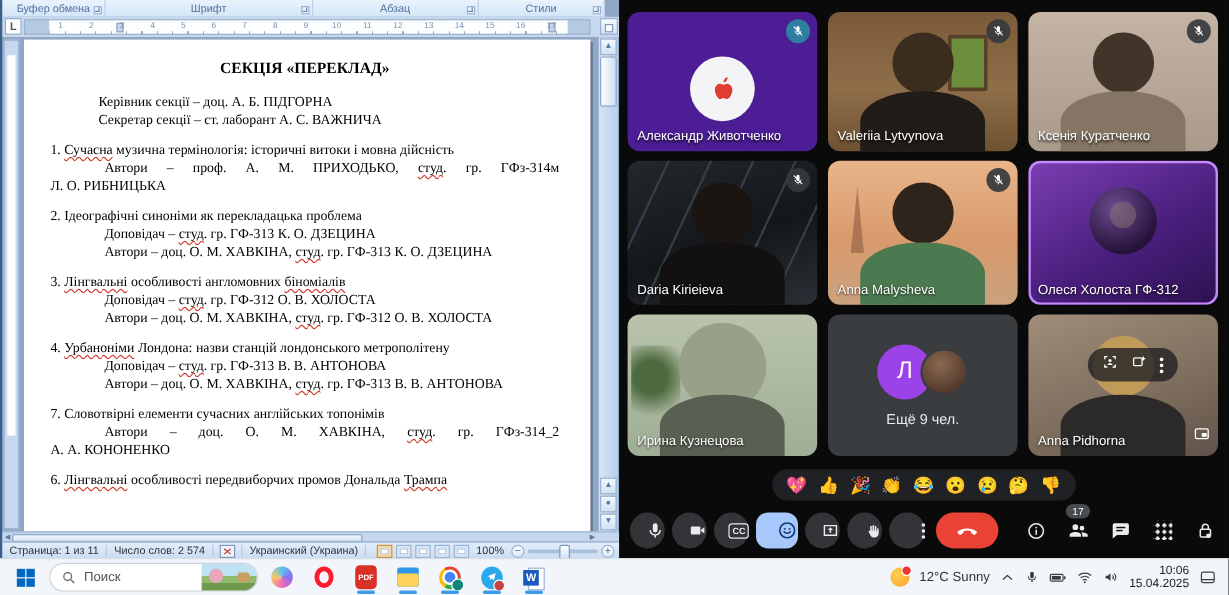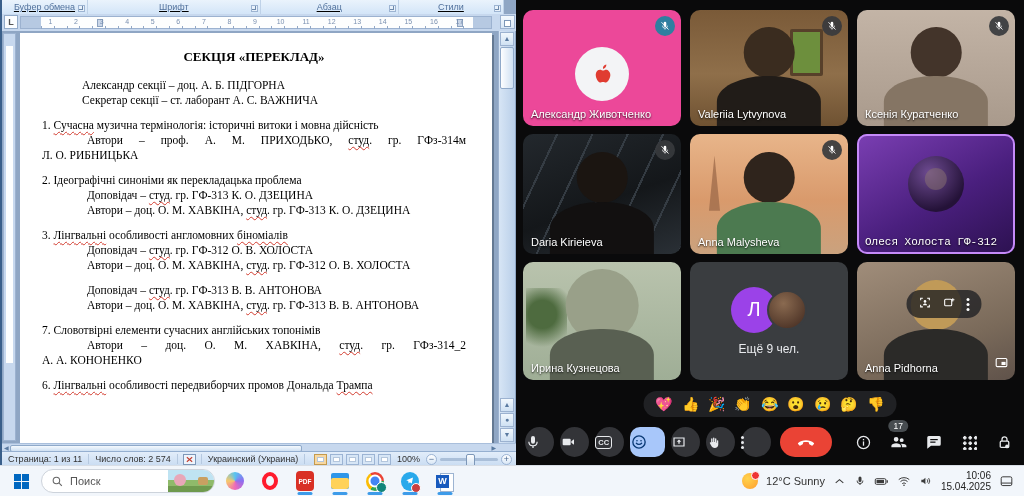--- a/index.html
+++ b/index.html
@@ -1,21 +1,21 @@
 <!DOCTYPE html>
 <html><head>
 <meta charset="utf-8">
 <style>
   html,body{margin:0;padding:0;background:#000;}
   #stage{position:relative;width:1024px;height:496px;overflow:hidden;background:#0a0a0b;
          font-family:"Liberation Sans",sans-serif;-webkit-font-smoothing:antialiased;}
   
   #word{position:absolute;left:0;top:0;width:516px;height:465px;background:#8fa6c4;border-left:2px solid #3a5f8a;box-sizing:border-box;}
   #ribbonStrip{position:absolute;left:0;top:0;right:12px;height:14px;display:flex;
-    background:linear-gradient(#eaf3fc,#d3e5f8);border-bottom:1px solid #aec5e2;text-decoration:underline;}
+    background:linear-gradient(#eaf3fc,#d3e5f8);border-bottom:1px solid #aec5e2;}
   .rgroup{position:relative;display:flex;align-items:center;justify-content:center;
     border-right:1px solid #bfd2e8;color:#51719c;font-size:9px;}
   .rgroup .launch{position:absolute;right:2px;bottom:2px;width:7px;height:7px;border:1px solid #9db4d2;
     background:#e8f1fb;box-sizing:border-box;}
   .rgroup .launch::after{content:"";position:absolute;right:1px;bottom:1px;width:3px;height:3px;
     border-right:1px solid #6d89ab;border-bottom:1px solid #6d89ab;}
   #rulerRow{position:absolute;left:0;top:14px;right:0;height:17px;background:#c7d8ee;}
   .tab-sel{position:absolute;left:2px;top:1px;width:14px;height:14px;background:#fbfdff;border:1px solid #93abc9;
     box-sizing:border-box;font-size:9px;color:#555;display:flex;align-items:center;justify-content:center;font-weight:bold;}
   .hruler{position:absolute;left:18px;top:2px;width:472px;height:13px;background:#b6c9e2;border:1px solid #9cb2d0;box-sizing:border-box;}
@@ -69,35 +69,35 @@
   #tiles{position:absolute;left:7px;top:10px;display:grid;grid-template-columns:158px 158px 158px;
     grid-template-rows:116px 120px 118px;gap:8px 9px;}
   .tile{position:relative;overflow:hidden;border-radius:10px;background:#222;}
   .tile.active{box-shadow:inset 0 0 0 2px #c58af9;}
   .tname{position:absolute;left:8px;bottom:6px;font-size:11px;color:#fff;text-shadow:0 1px 2px rgba(0,0,0,.85);white-space:nowrap;z-index:3;}
   .badge{position:absolute;top:6px;right:6px;width:20px;height:20px;border-radius:50%;
     background:rgba(55,58,61,.92);display:flex;align-items:center;justify-content:center;z-index:3;}
   .badge.blue{background:#2f7fa0;}
   .head{position:absolute;left:50%;top:15%;width:32%;aspect-ratio:1/1;border-radius:50%;transform:translateX(-50%);z-index:1;}
   .bodyp{position:absolute;left:50%;bottom:-3%;width:66%;height:46%;border-radius:48% 48% 0 0;transform:translateX(-50%);z-index:1;}
-  .t1{background:#ec4899;text-align:right;}
+  .t1{background:#4c1d95;text-align:right;}
   .avatar-circle{position:absolute;left:50%;top:32%;width:54px;height:54px;border-radius:50%;background:#f3f4f6;
     transform:translateX(-50%);display:flex;align-items:center;justify-content:center;}
   .t2{background:linear-gradient(180deg,#7a5a38 0%,#8f6f4a 55%,#6f5232 100%);}
   .t2::before{content:"";position:absolute;right:16%;top:16%;width:17%;height:36%;background:#6d8f3d;border:3px solid #57402a;border-radius:2px;}
   .t2 .head{background:#3a2c1f;} .t2 .bodyp{background:#211c18;}
   .t3{background:linear-gradient(180deg,#c3b4a6,#a99a8c);}
   .t3 .head{background:#43342a;} .t3 .bodyp{background:#857564;}
   .t4{background:linear-gradient(160deg,#23282d 0%,#14171a 55%,#2a3036 100%);}
   .t4::before{content:"";position:absolute;inset:0;background:repeating-linear-gradient(115deg,transparent 0 30px,#3b434b 30px 32px);opacity:.8;}
   .t4 .head{background:#1b1511;} .t4 .bodyp{background:#121010;}
   .t5{background:linear-gradient(180deg,#e8b58a 0%,#d99a6c 55%,#caa27e 100%);}
   .t5::before{content:"";position:absolute;left:12%;top:18%;width:7%;height:46%;background:#9c6a4a;clip-path:polygon(50% 0,100% 100%,0 100%);opacity:.75;}
   .t5 .head{background:#2f241c;} .t5 .bodyp{background:#4c7a50;}
-  .t6{background:linear-gradient(150deg,#7b3fb3 0%,#4a1f7e 55%,#2c1150 100%);font-family:Liberation Mono, monospace;}
+  .t6{background:linear-gradient(150deg,#7b3fb3 0%,#4a1f7e 55%,#2c1150 100%);}
   .photo-avatar{position:absolute;left:50%;top:18%;width:56px;height:56px;border-radius:50%;
     background:radial-gradient(circle at 38% 30%,#6e4b92,#241238 72%);transform:translateX(-50%);}
   .photo-avatar::after{content:"";position:absolute;left:50%;top:22%;width:40%;height:40%;border-radius:50%;
     background:#8a7370;transform:translateX(-50%);opacity:.5;}
   .t7{background:linear-gradient(180deg,#b9c3ad,#9fae96);}
   .t7::before{content:"";position:absolute;left:2%;top:22%;width:26%;height:56%;
     background:radial-gradient(circle at 40% 40%,#4e6b3f 30%,transparent 70%);}
   .t7 .head{width:46%;top:6%;background:#99a089;} .t7 .bodyp{background:#596052;}
   .t8{background:#3a3d40;}
   .morewrap{position:absolute;inset:0;display:flex;flex-direction:column;align-items:center;justify-content:center;gap:9px;}
@@ -111,21 +111,21 @@
   .t9 .head{background:#c09a58;} .t9 .bodyp{background:#2b2a28;}
   .hpill{position:absolute;left:55%;top:36%;transform:translate(-50%,-50%);height:28px;border-radius:16px;
     background:rgba(30,31,34,.78);display:flex;align-items:center;gap:11px;padding:0 12px;z-index:4;}
   .hdots{width:3px;height:3px;border-radius:50%;background:#fff;box-shadow:0 -5px 0 #fff,0 5px 0 #fff;}
   .pip{position:absolute;right:6px;bottom:6px;z-index:4;}
   #reactions{position:absolute;left:50%;top:391px;transform:translateX(-50%);height:26px;border-radius:13px;
     background:#202124;display:flex;align-items:center;gap:9px;padding:0 12px;font-size:14px;}
   #reactions span{cursor:default;}
   #controls{position:absolute;left:0;right:0;top:424px;height:36px;display:flex;align-items:center;padding:0 9px;gap:6px;}
   .cbtn{width:30px;height:30px;border-radius:50%;background:#333438;border:none;display:flex;
-    align-items:center;justify-content:flex-start;padding:0;}
+    align-items:center;justify-content:flex-end;padding:0;}
   .cbtn.active{width:36px;border-radius:10px;background:#a8c7fa;}
   .ccbox{font-size:7.5px;font-weight:bold;color:#e8eaed;border:1.5px solid #e8eaed;border-radius:3px;padding:1px 2px;}
   .vdots{width:3px;height:3px;border-radius:50%;background:#e8eaed;box-shadow:0 -5px 0 #e8eaed,0 5px 0 #e8eaed;}
   .endcall{width:54px;height:30px;border-radius:16px;background:#ea4335;border:none;display:flex;
     align-items:center;justify-content:center;margin-left:3px;}
   .spacer{flex:1;}
   .ricon{position:relative;width:22px;height:22px;display:flex;align-items:center;justify-content:center;margin-left:8px;}
   .pbadge{position:absolute;top:-11px;left:50%;transform:translateX(-50%);background:#474c50;color:#fff;
     font-size:8.5px;padding:1px 5px;border-radius:7px;}
   .gridglyph{width:16px;height:16px;background-image:radial-gradient(#e8eaed 1.6px,transparent 1.8px);
@@ -221,35 +221,36 @@
             <span class="rnum" style="left: 412.9px;">16</span>
             <span class="rnum" style="left: 438.46px;">17</span>
           </div>
       </div>
       <div class="rtoggle" style="position:absolute;right:1px;top:1px"></div>
     </div>
     <div id="docArea">
       <div class="vruler"></div>
       <div class="page" id="docPage">
           <div class="doc-line title">СЕКЦІЯ «ПЕРЕКЛАД»</div>
-          <div class="doc-line indent">Александр секції – доц. А. Б. ПІДГОРНА</div>
+          <div class="doc-line indent">Керівник секції – доц. А. Б. ПІДГОРНА</div>
           <div class="doc-line indent">Секретар секції – ст. лаборант А. С. ВАЖНИЧА</div>
           <div class="doc-line blank"></div>
           <div class="doc-line item">1. <span class="sp">Сучасна</span> музична термінологія: історичні витоки і мовна дійсність</div>
           <div class="doc-line subj">Автори – проф. А. М. ПРИХОДЬКО, <span class="sp">студ</span>. гр. ГФз-314м</div>
           <div class="doc-line item">Л. О. РИБНИЦЬКА</div>
           <div class="doc-line blank"></div>
           <div class="doc-line item">2. Ідеографічні синоніми як перекладацька проблема</div>
           <div class="doc-line sub">Доповідач – <span class="sp">студ</span>. гр. ГФ-313 К. О. ДЗЕЦИНА</div>
           <div class="doc-line sub">Автори – доц. О. М. ХАВКІНА, <span class="sp">студ</span>. гр. ГФ-313 К. О. ДЗЕЦИНА</div>
           <div class="doc-line blank"></div>
           <div class="doc-line item">3. <span class="sp">Лінгвальні</span> особливості англомовних <span class="sp">біноміалів</span></div>
           <div class="doc-line sub">Доповідач – <span class="sp">студ</span>. гр. ГФ-312 О. В. ХОЛОСТА</div>
           <div class="doc-line sub">Автори – доц. О. М. ХАВКІНА, <span class="sp">студ</span>. гр. ГФ-312 О. В. ХОЛОСТА</div>
           <div class="doc-line blank"></div>
+          <div class="doc-line item">4. <span class="sp">Урбаноніми</span> Лондона: назви станцій лондонського метрополітену</div>
           <div class="doc-line sub">Доповідач – <span class="sp">студ</span>. гр. ГФ-313 В. В. АНТОНОВА</div>
           <div class="doc-line sub">Автори – доц. О. М. ХАВКІНА, <span class="sp">студ</span>. гр. ГФ-313 В. В. АНТОНОВА</div>
           <div class="doc-line blank"></div>
           <div class="doc-line item">7. Словотвірні елементи сучасних англійських топонімів</div>
           <div class="doc-line subj">Автори – доц. О. М. ХАВКІНА, <span class="sp">студ</span>. гр. ГФз-314_2</div>
           <div class="doc-line item">А. А. КОНОНЕНКО</div>
           <div class="doc-line blank"></div>
           <div class="doc-line item">6. <span class="sp">Лінгвальні</span> особливості передвиборчих промов Дональда <span class="sp">Трампа</span></div>
         </div>
       <div class="vsb">

